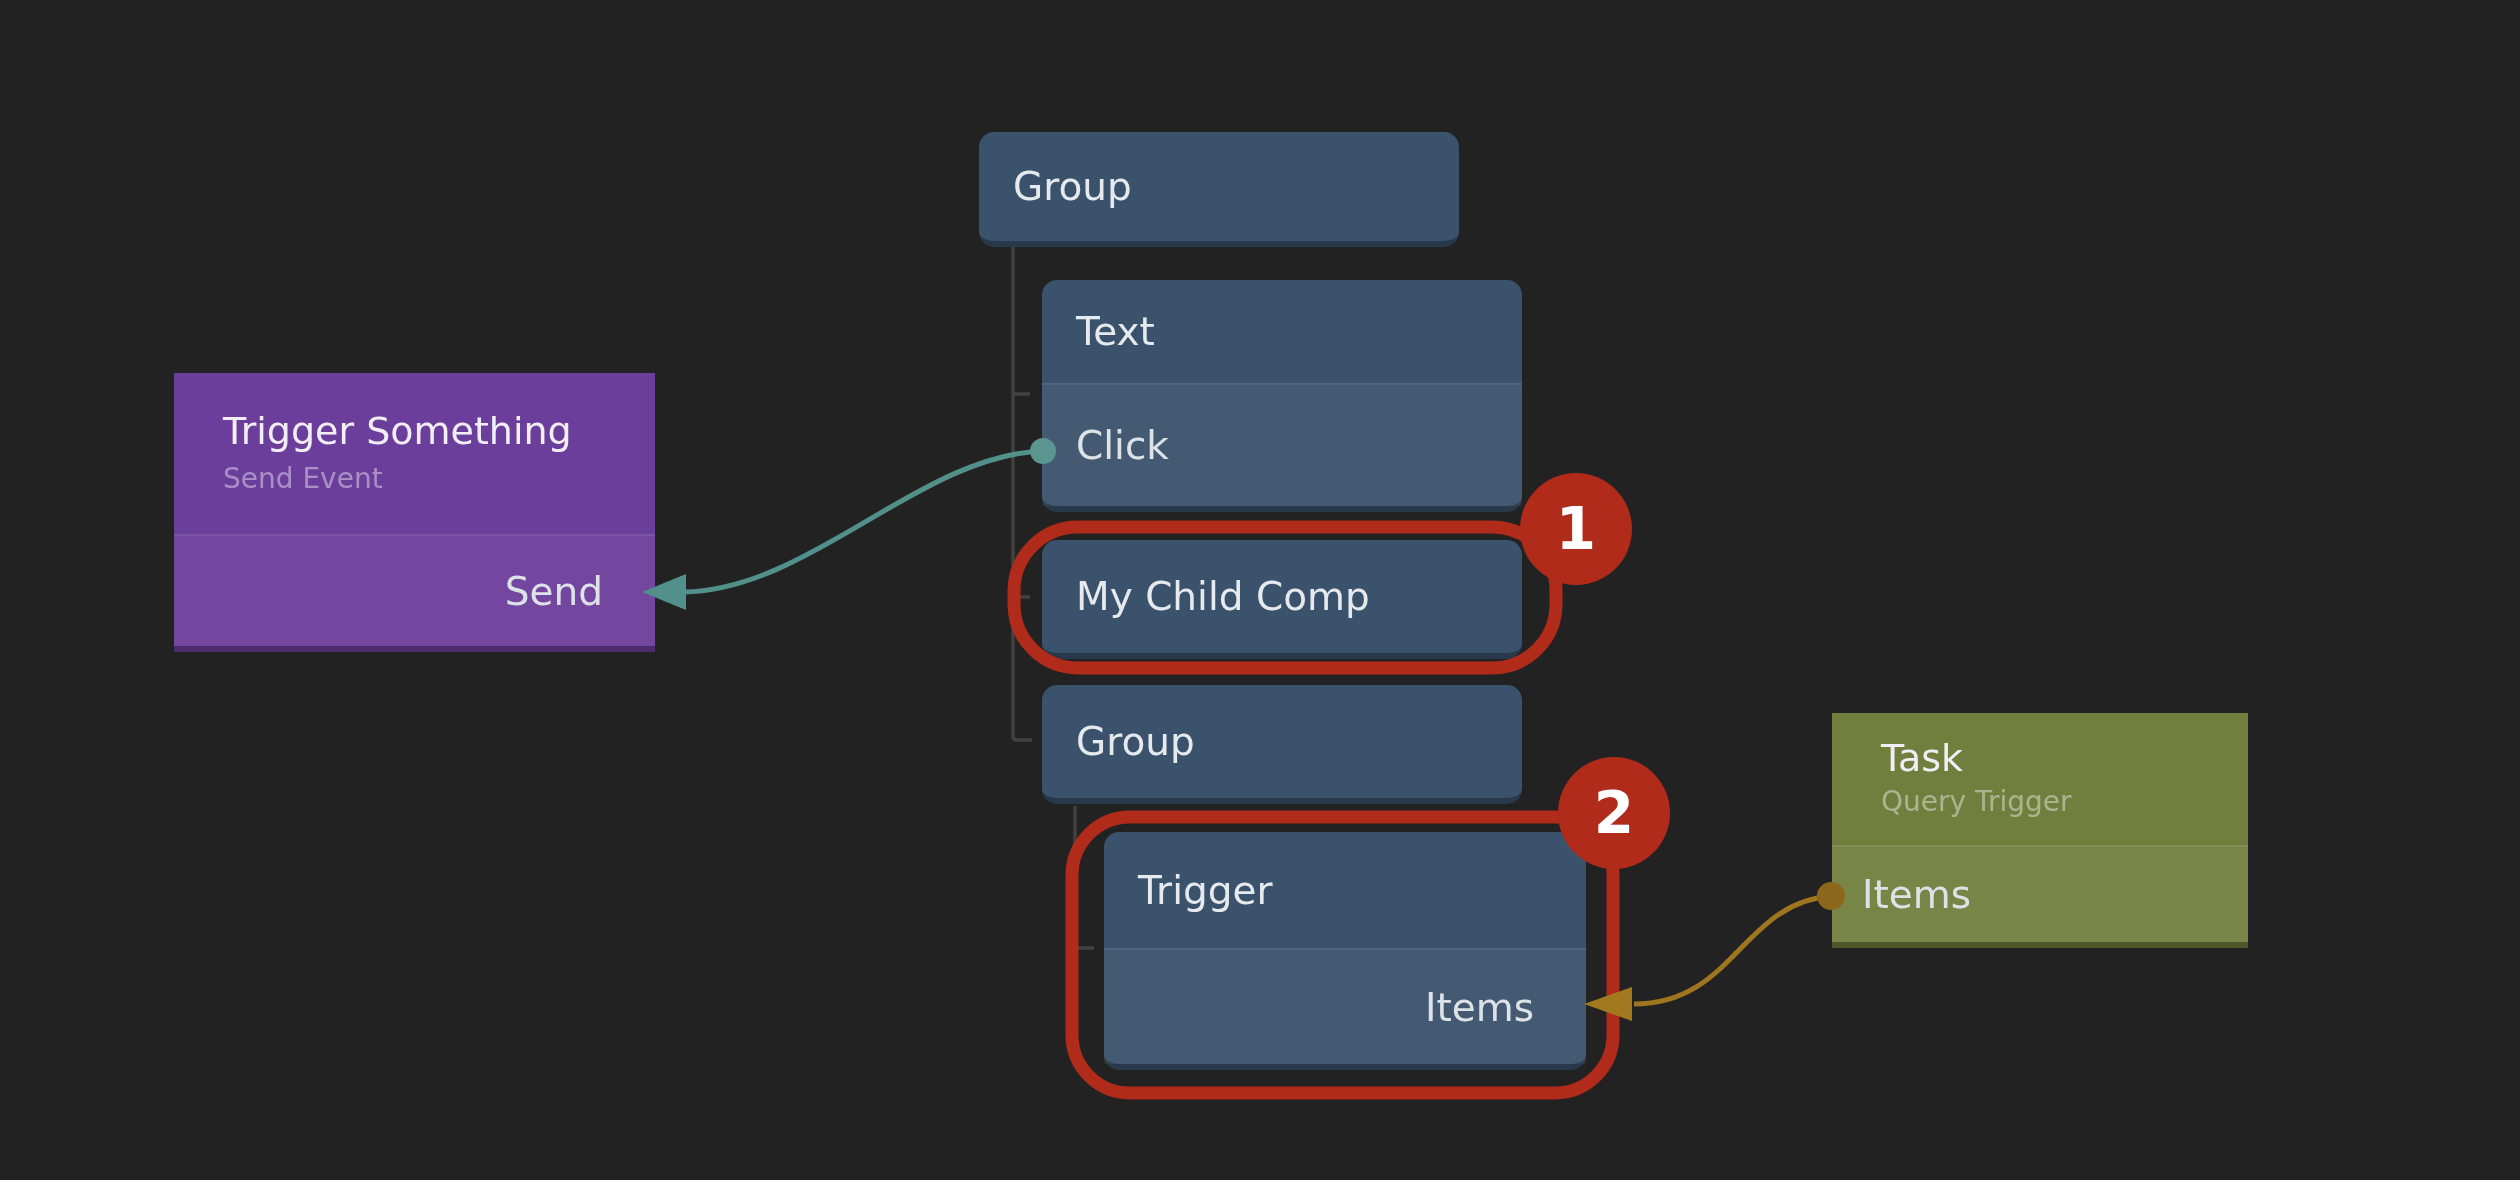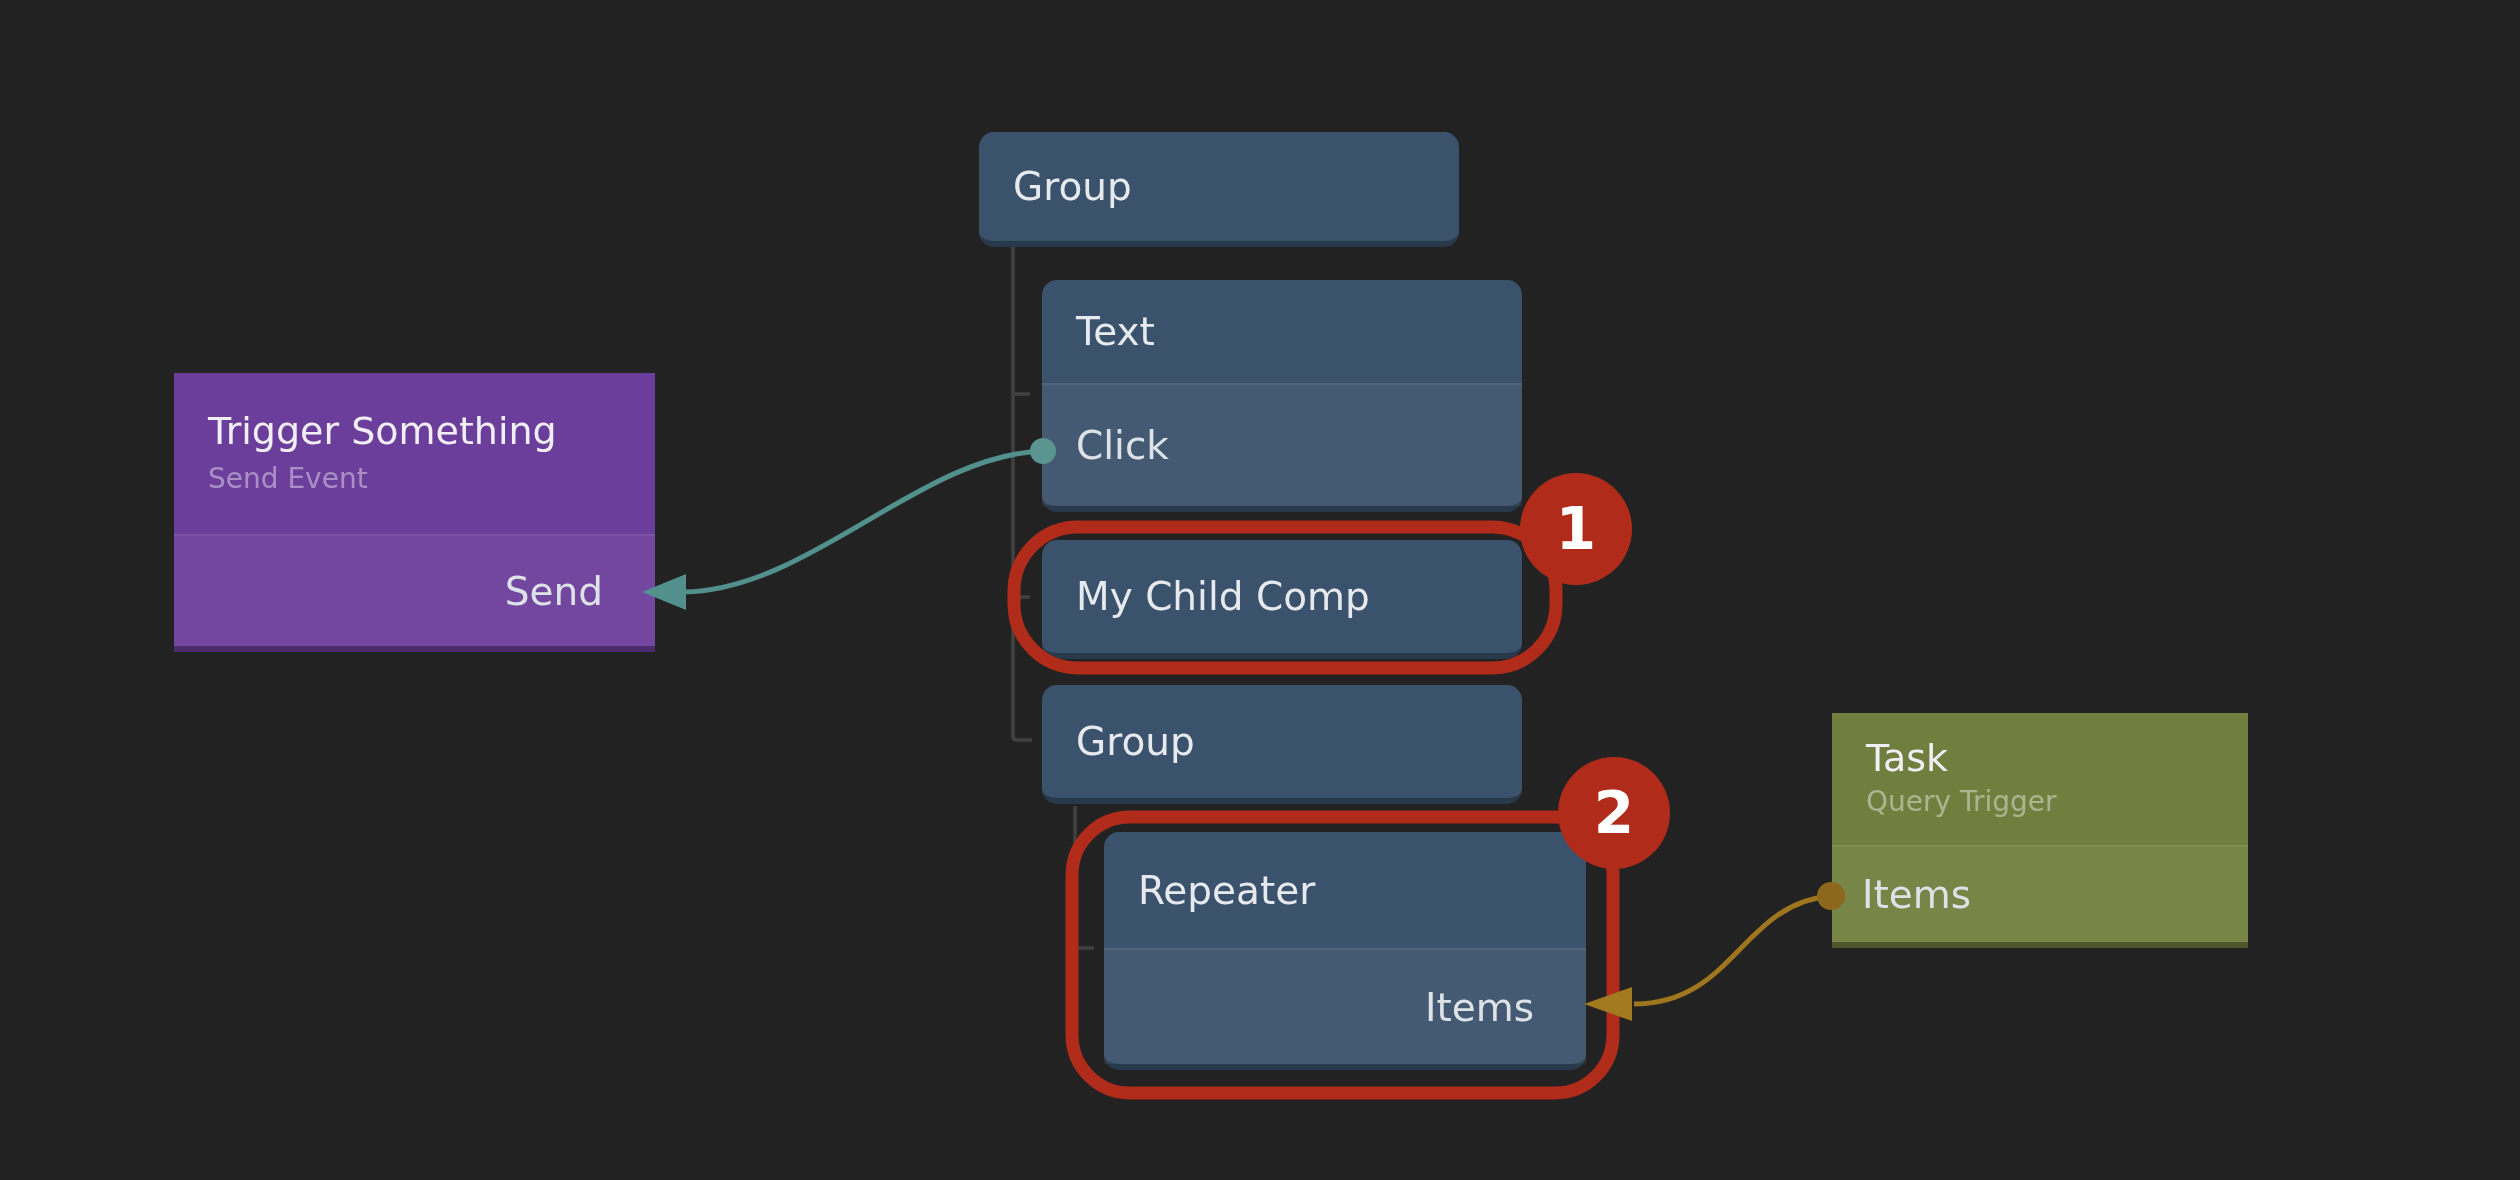--- a/index.html
+++ b/index.html
@@ -16,21 +16,21 @@
   }
   .node-blue{background:#3a526c;border-radius:15px;}
   .node-purple{background:#6c3e9b;}
   .node-olive{background:#707f3e;}
   .node-title-row{
     flex:0 0 auto;display:flex;align-items:center;
     padding-left:34px;font-size:39px;color:#e6eaee;letter-spacing:0;
   }
   .hdr2{ 
     flex:0 0 auto;display:flex;flex-direction:column;justify-content:center;
-    padding-left:34px;
+    padding-left:49px;
   }
   .hdr2 .t{font-size:38px;color:#f1eef5;line-height:50px;}
   .hdr2 .s{font-size:28px;color:rgba(255,255,255,0.42);line-height:46px;}
   .port-row{
     flex:1 1 auto;display:flex;align-items:center;
     background:rgba(255,255,255,0.05);
     border-top:2px solid rgba(255,255,255,0.07);
     font-size:39px;color:#dde2e7;box-sizing:border-box;
   }
   .port-left{justify-content:flex-start;padding-left:34px;}
@@ -81,21 +81,21 @@
 
 <div class="node node-blue" id="node-mcc">
   <div class="node-title-row">My Child Comp</div>
 </div>
 
 <div class="node node-blue" id="node-group2">
   <div class="node-title-row">Group</div>
 </div>
 
 <div class="node node-blue" id="node-repeater">
-  <div class="node-title-row">Repeater</div>
+  <div class="node-title-row">Trigger</div>
   <div class="port-row port-right">Items</div>
 </div>
 
 <div class="node node-purple" id="node-trigger">
   <div class="hdr2">
     <div class="t">Trigger Something</div>
     <div class="s">Send Event</div>
   </div>
   <div class="port-row port-right">Send</div>
 </div>

